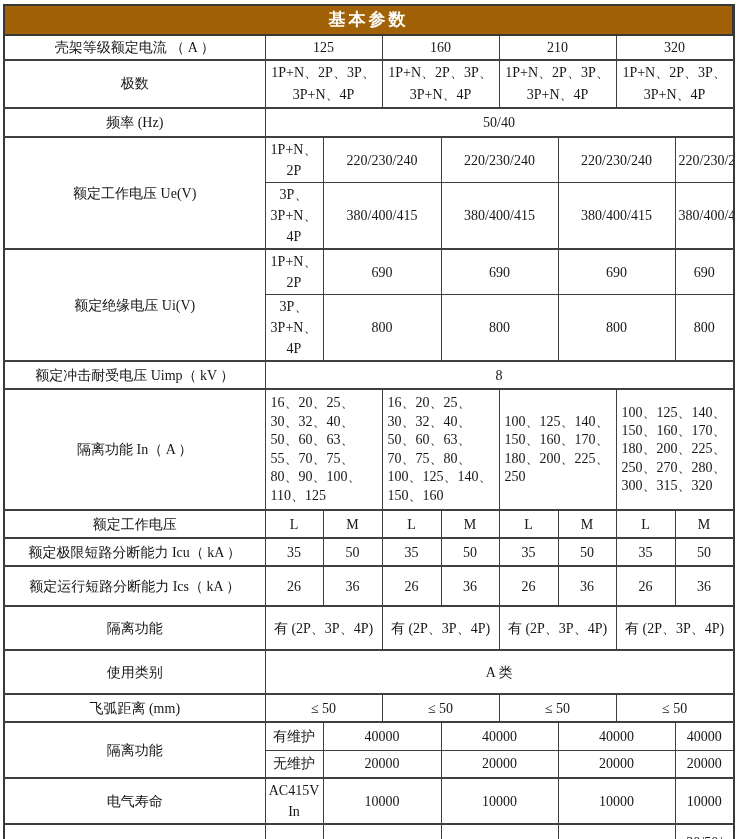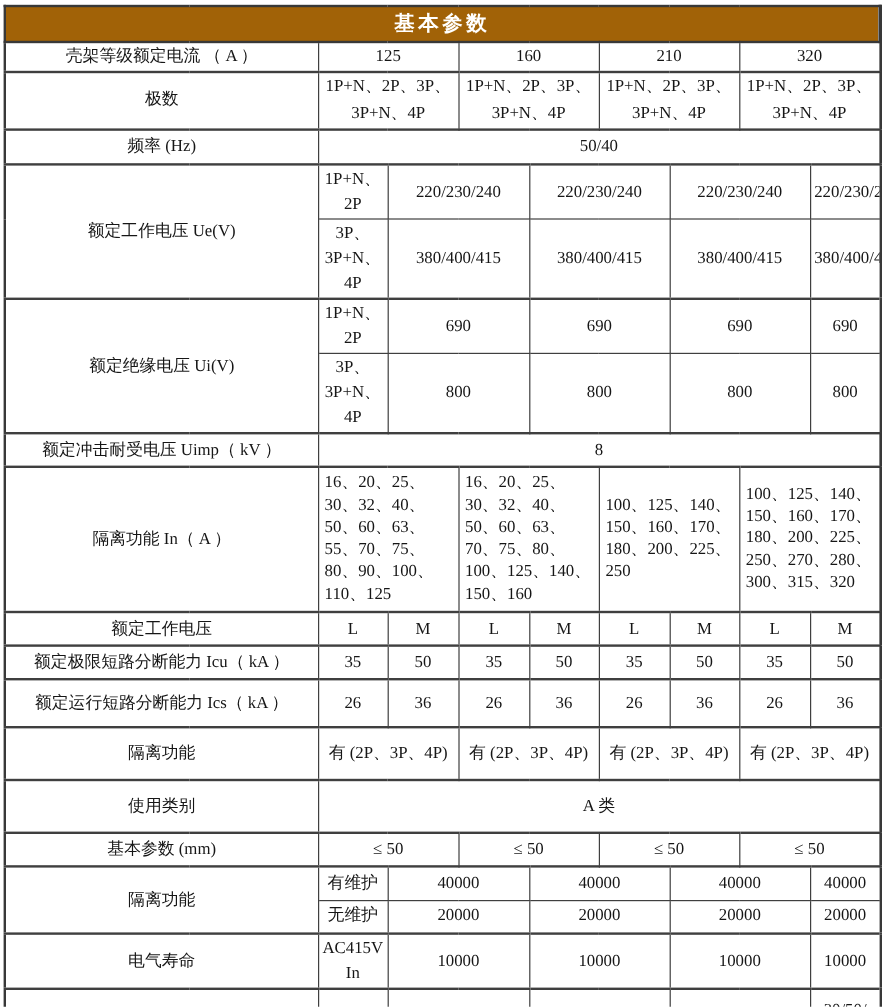--- a/index.html
+++ b/index.html
@@ -165,21 +165,21 @@
     <td colspan="2" style="padding:1px 0">有 (2P、3P、4P)</td>
     <td colspan="2" style="padding:1px 0">有 (2P、3P、4P)</td>
   </tr>
 
   <tr class="grp" style="height:44px">
     <td colspan="2">使用类别</td>
     <td colspan="8">A 类</td>
   </tr>
 
   <tr class="grp" style="height:28px">
-    <td colspan="2">基本参数 (mm)</td>
+    <td colspan="2">飞弧距离 (mm)</td>
     <td colspan="2">≤ 50</td>
     <td colspan="2">≤ 50</td>
     <td colspan="2">≤ 50</td>
     <td colspan="2">≤ 50</td>
   </tr>
 
   <tr class="grp" style="height:28px">
           <td colspan="2" rowspan="2">隔离功能</td>
           <td>有维护</td>
           <td colspan="2">40000</td>

